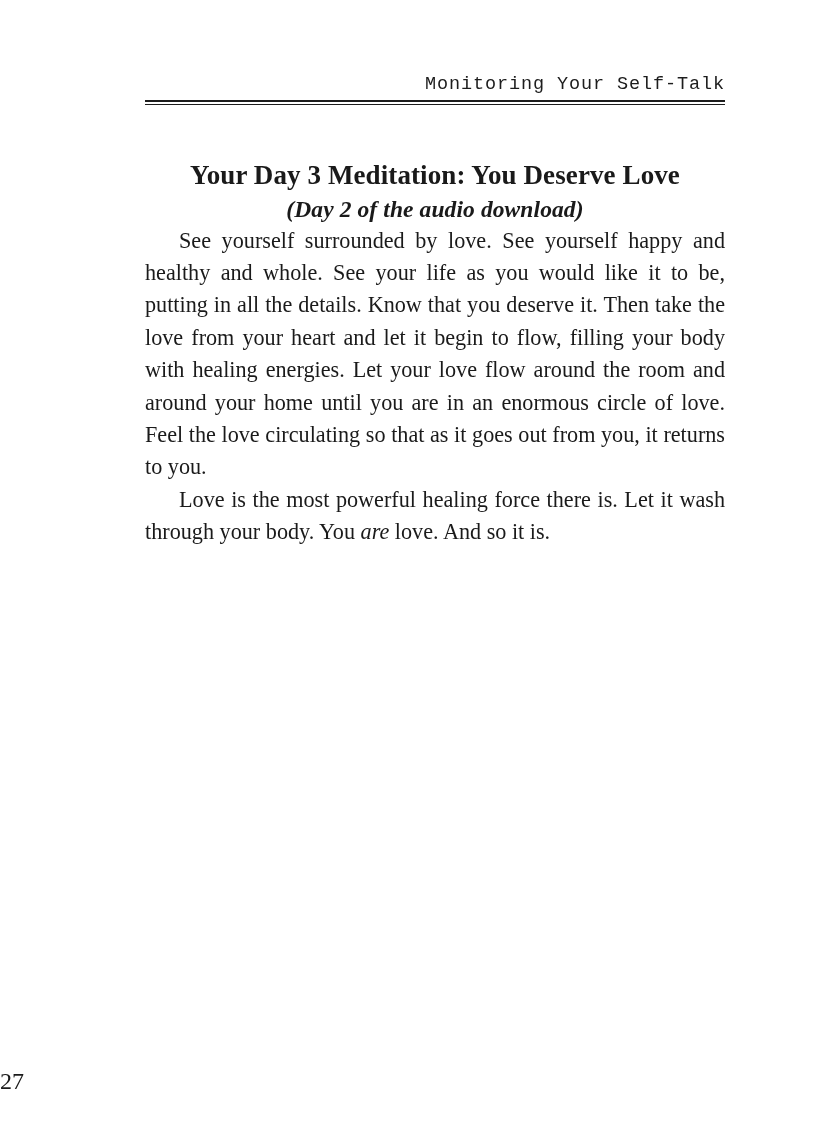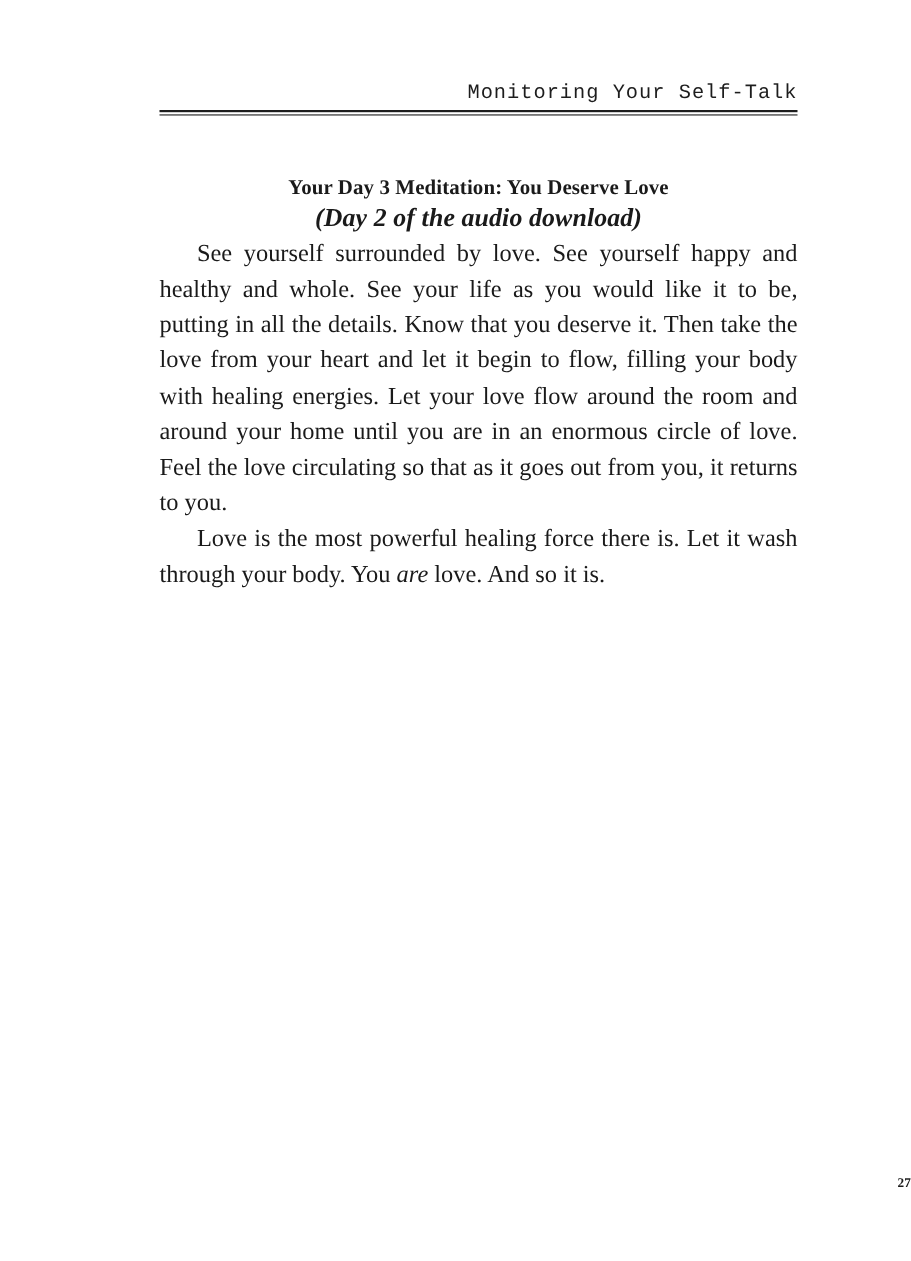--- a/index.html
+++ b/index.html
@@ -47,21 +47,21 @@
     background: #1d1d1d;
   }
   .content {
     position: absolute;
     top: 158px;
     left: 145px;
     width: 580px;
   }
   h1.title {
     margin: 0;
-    font-size: 19px;
+    font-size: 27px;
     font-weight: bold;
     text-align: center;
     line-height: 1.32;
     letter-spacing: 0.1px;
   }
   h2.subtitle {
     margin: 0;
     font-size: 23.5px;
     font-weight: bold;
     font-style: italic;
@@ -84,23 +84,23 @@
     width: 34px;
   }
   .last-line-flush {
     text-align-last: left;
   }
   .folio {
     position: absolute;
     top: 1068px;
     left: 0;
     width: 828px;
-    text-align: right;
-    font-size: 12px;
-    font-weight: bold;
+    text-align: left;
+    font-size: 24px;
+    font-weight: normal;
     color: #1a1a1a;
   }
   em.emph {
   }
 </style>
 </head>
 <body>
 
 <div class="page">
 

